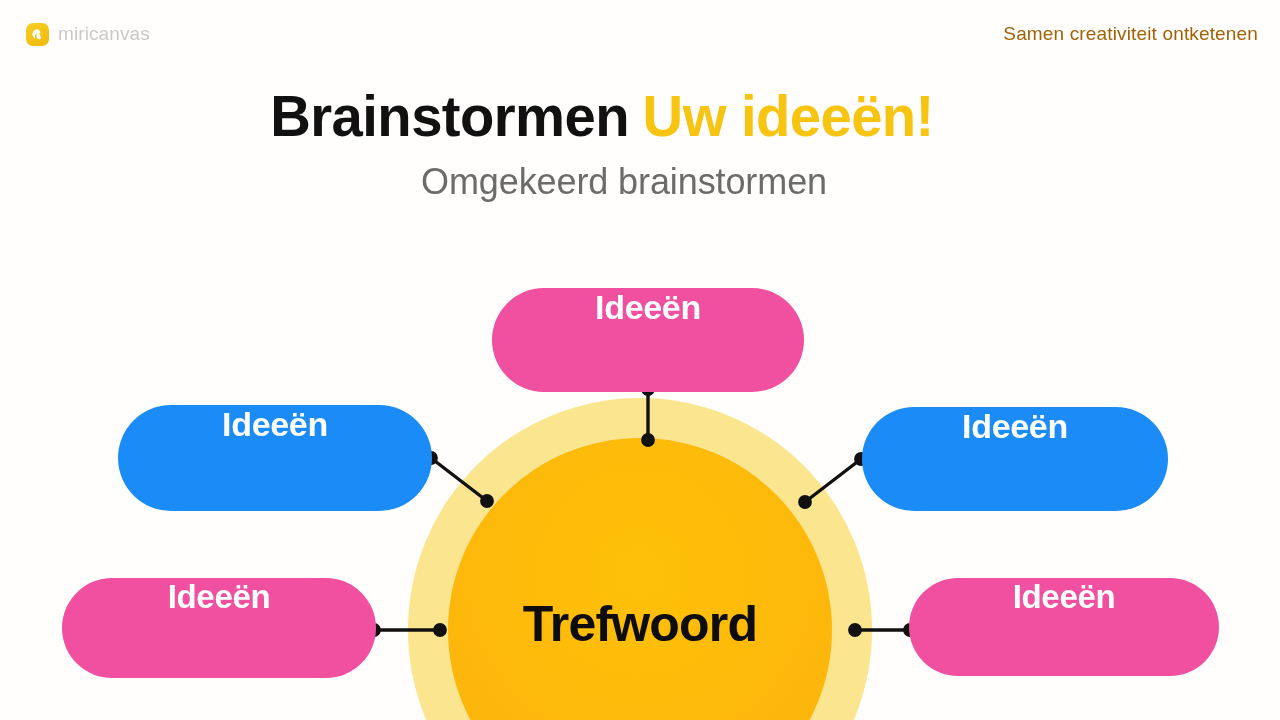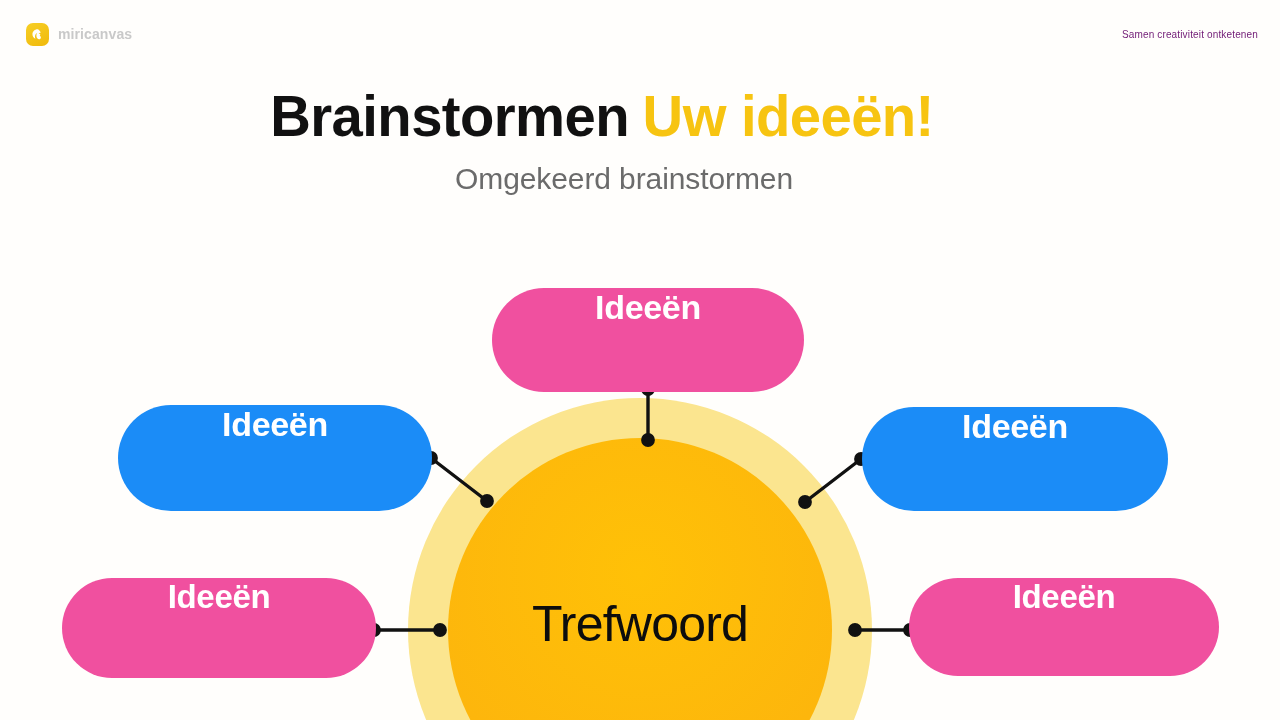--- a/index.html
+++ b/index.html
@@ -50,29 +50,29 @@
     height: 23px;
     border-radius: 7px;
     background: #f5c518;
     background: linear-gradient(150deg, #f7cf25 0%, #f0b90b 100%);
     display: flex;
     align-items: center;
     justify-content: center;
     flex: 0 0 auto;
   }
   .brand-name {
-    font-size: 14px;
+    font-size: 19px;
     color: #c9c9c9;
     letter-spacing: .1px;
-    font-weight: 700;
+    font-weight: 400;
     white-space: nowrap;
   }
   .tagline {
-    font-size: 10px;
-    color: #701a75;
+    font-size: 19px;
+    color: #a16207;
     letter-spacing: .15px;
     font-weight: 400;
     white-space: nowrap;
     margin-top: -4px;
   }
 
   
   .title-block {
     position: absolute;
     top: 86px;
@@ -86,21 +86,21 @@
     font-weight: 700;
     letter-spacing: -0.6px;
     line-height: 1.04;
     white-space: nowrap;
     transform: scaleX(0.97);
   }
   .title-main  { color: #111111; }
   .title-accent{ color: #f7c411; margin-left: 14px; }
   .subtitle {
     margin-top: 16px;
-    font-size: 30px;
+    font-size: 36px;
     font-weight: 400;
     color: #6b6b6b;
     letter-spacing: -0.1px;
     line-height: 1.1;
     margin-left: 44px;
   }
 
   
   .halo {
     position: absolute;
@@ -123,21 +123,21 @@
     background: radial-gradient(circle at 50% 35%, #ffc107 0%, #fdb60c 70%, #fcb400 100%);
     z-index: 6;
   }
   .core-label {
     position: absolute;
     left: 448px;
     top: 594px;
     width: 384px;
     text-align: center;
     font-size: 50px;
-    font-weight: 400;
+    font-weight: 700;
     color: #0d0d0d;
     letter-spacing: -0.8px;
     z-index: 12;
     line-height: 1.2;
   }
 
   
   .connectors {
     position: absolute;
     inset: 0;

